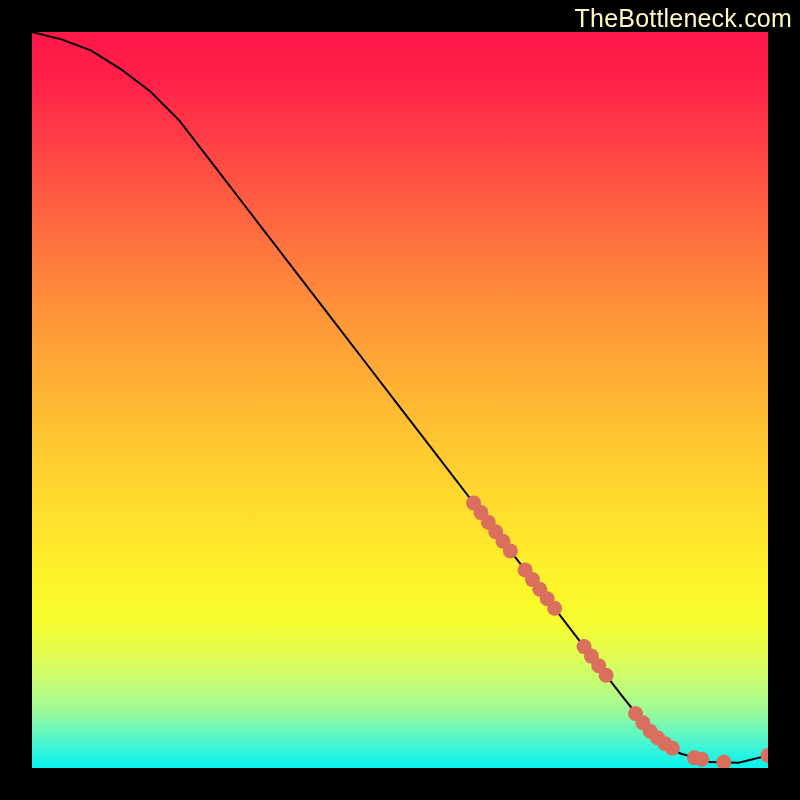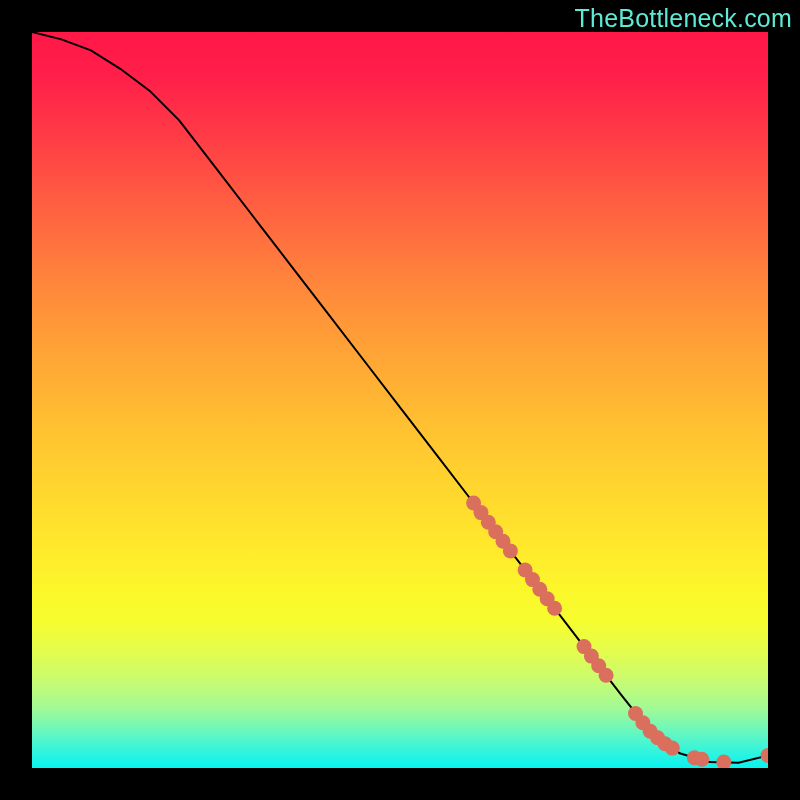--- a/index.html
+++ b/index.html
@@ -43,21 +43,21 @@
       #69f7be 95%,
       #2df4e0 98%,
       #09f3ee 100%
     );
     box-sizing: border-box;
   }
   .watermark {
     position: absolute;
     top: 4px;
     right: 8px;
-    color: #5eead4;
+    color: #fef9c3;
     font-size: 25px;
     font-weight: 400;
     letter-spacing: 0.2px;
     user-select: none;
   }
   svg.curve {
     position: absolute;
     left: 0;
     top: 0;
     width: 736px;

